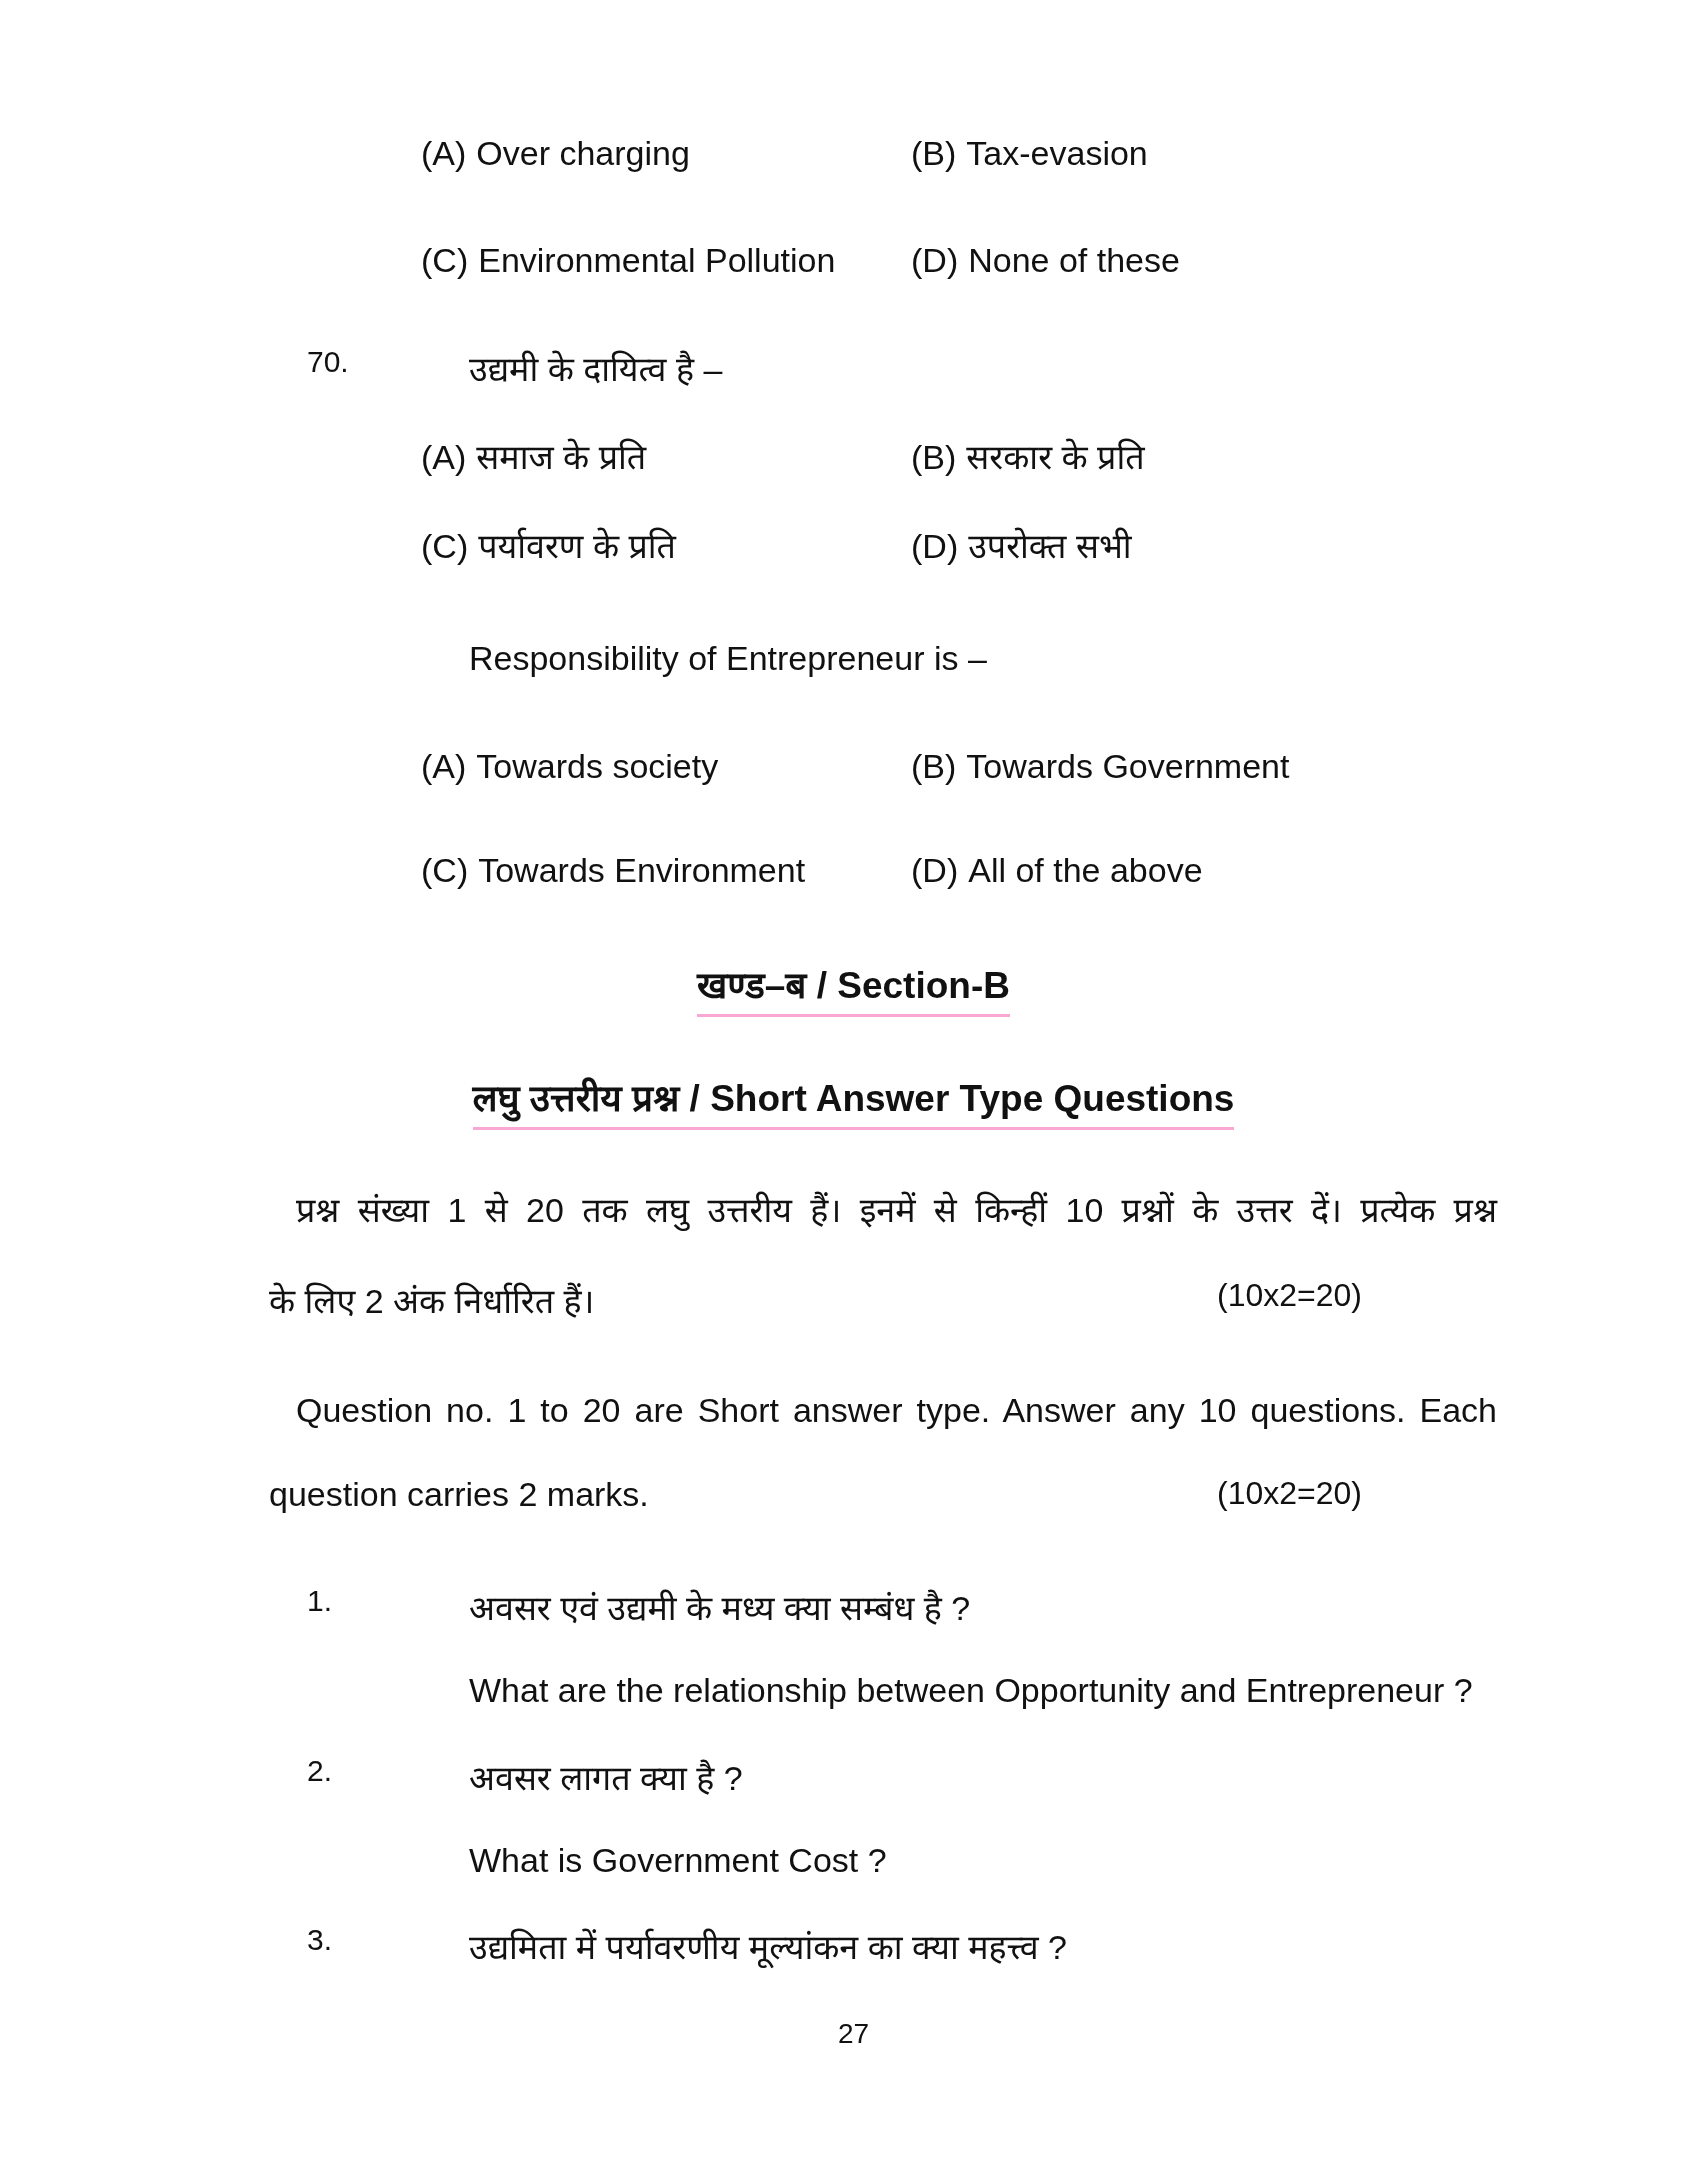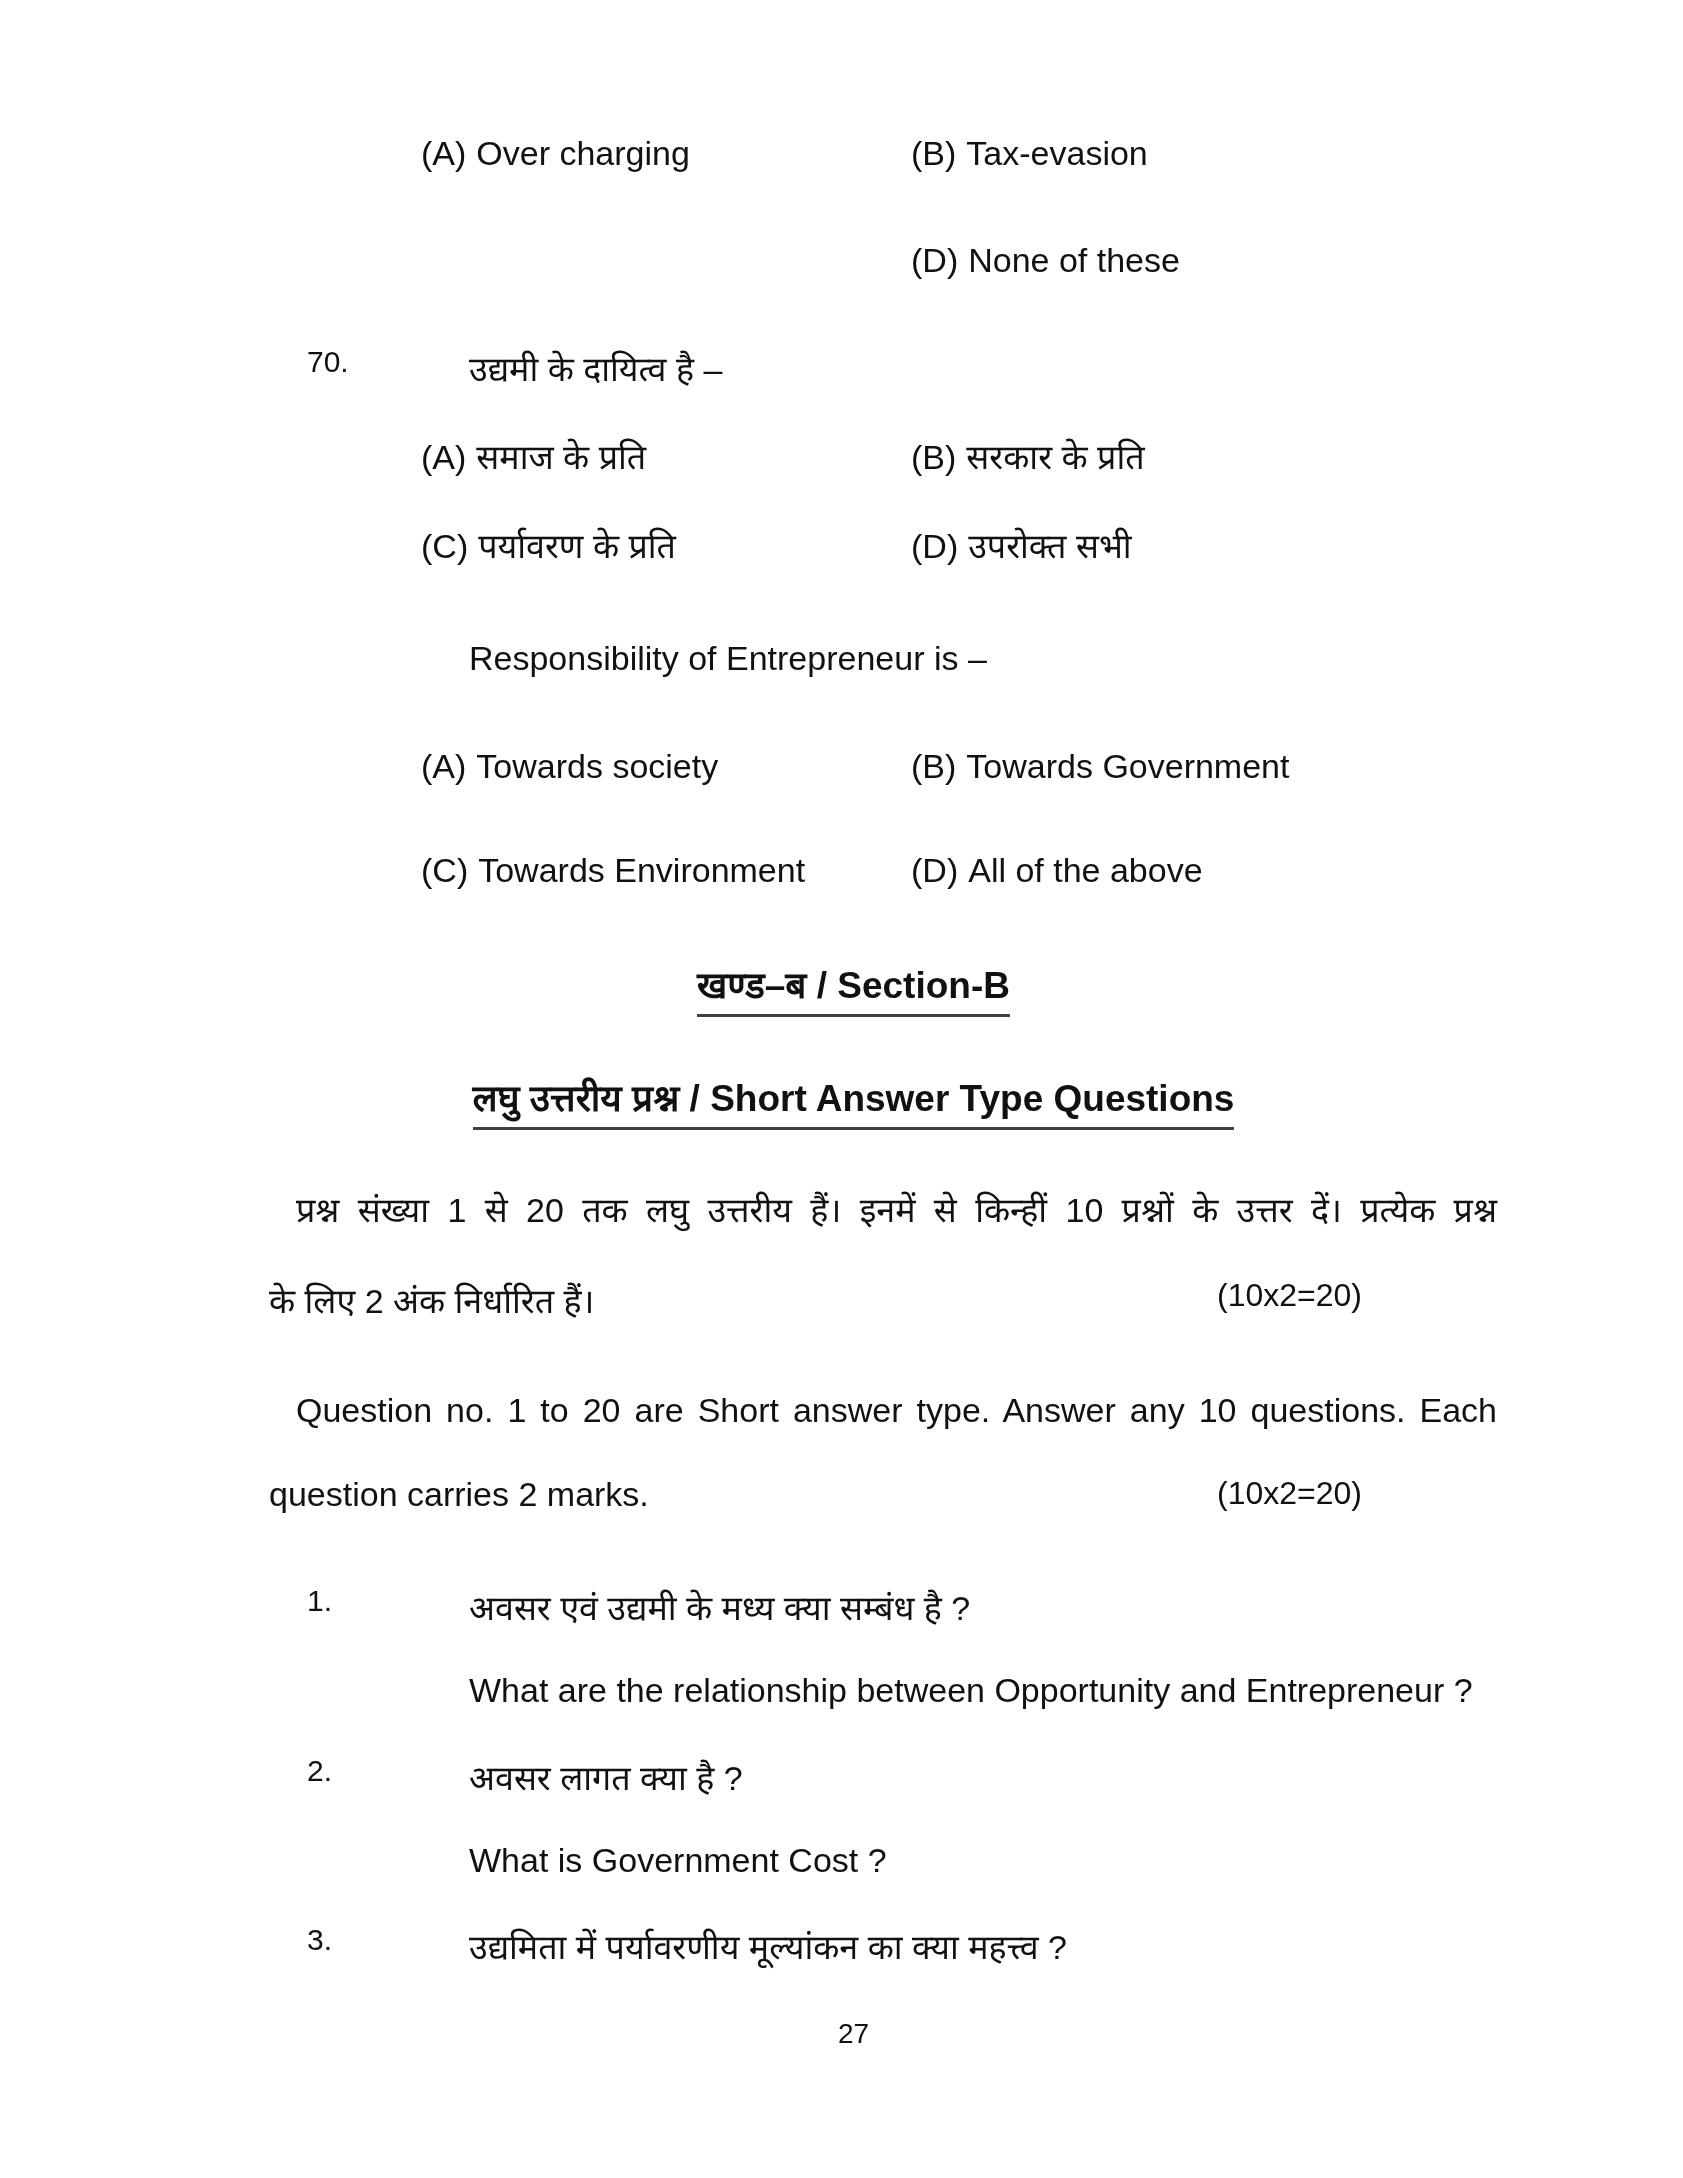--- a/index.html
+++ b/index.html
@@ -16,21 +16,21 @@
   .row{position:absolute;left:0;width:100%;height:59px;}
   .cell{position:absolute;white-space:nowrap;font-size:34px;}
   .optA{left:421px;}
   .optB{left:911px;}
   .qnum{position:absolute;left:307px;font-size:30px;}
   .qtext{position:absolute;left:421px;font-size:34px;white-space:nowrap;margin-left:48px;}
   .opt-label{margin-right:10px;}
   .center-line{position:absolute;left:0;width:100%;text-align:center;}
   .heading{
     font-size:37px;font-weight:bold;
-    border-bottom:3px solid #404040;
+    border-bottom:3px solid #f9a8d4;
     padding-bottom:5px;
     display:inline-block;
     white-space:nowrap;
   }
   .para-line{
     position:absolute;left:252px;width:1201px;
     font-size:34px;
     text-align:justify;
     text-align-last:justify;
     margin-left:44px;
@@ -46,20 +46,21 @@
 </head>
 <body>
 
 <div class="page">
 
   <div class="row" style="top:134px">
     <span class="cell optA"><span class="opt-label">(A)</span><span>Over charging</span></span>
     <span class="cell optB"><span class="opt-label">(B)</span><span>Tax-evasion</span></span>
   </div>
   <div class="row" style="top:241px">
+    <span class="cell optA"><span class="opt-label">(C)</span><span>Environmental Pollution</span></span>
     <span class="cell optB"><span class="opt-label">(D)</span><span>None of these</span></span>
   </div>
 
   <div class="row" style="top:345px">
     <span class="qnum">70.</span>
     <span class="qtext">उद्यमी के दायित्व है –</span>
   </div>
   <div class="row" style="top:433px">
     <span class="cell optA"><span class="opt-label">(A)</span><span>समाज के प्रति</span></span>
     <span class="cell optB"><span class="opt-label">(B)</span><span>सरकार के प्रति</span></span>

